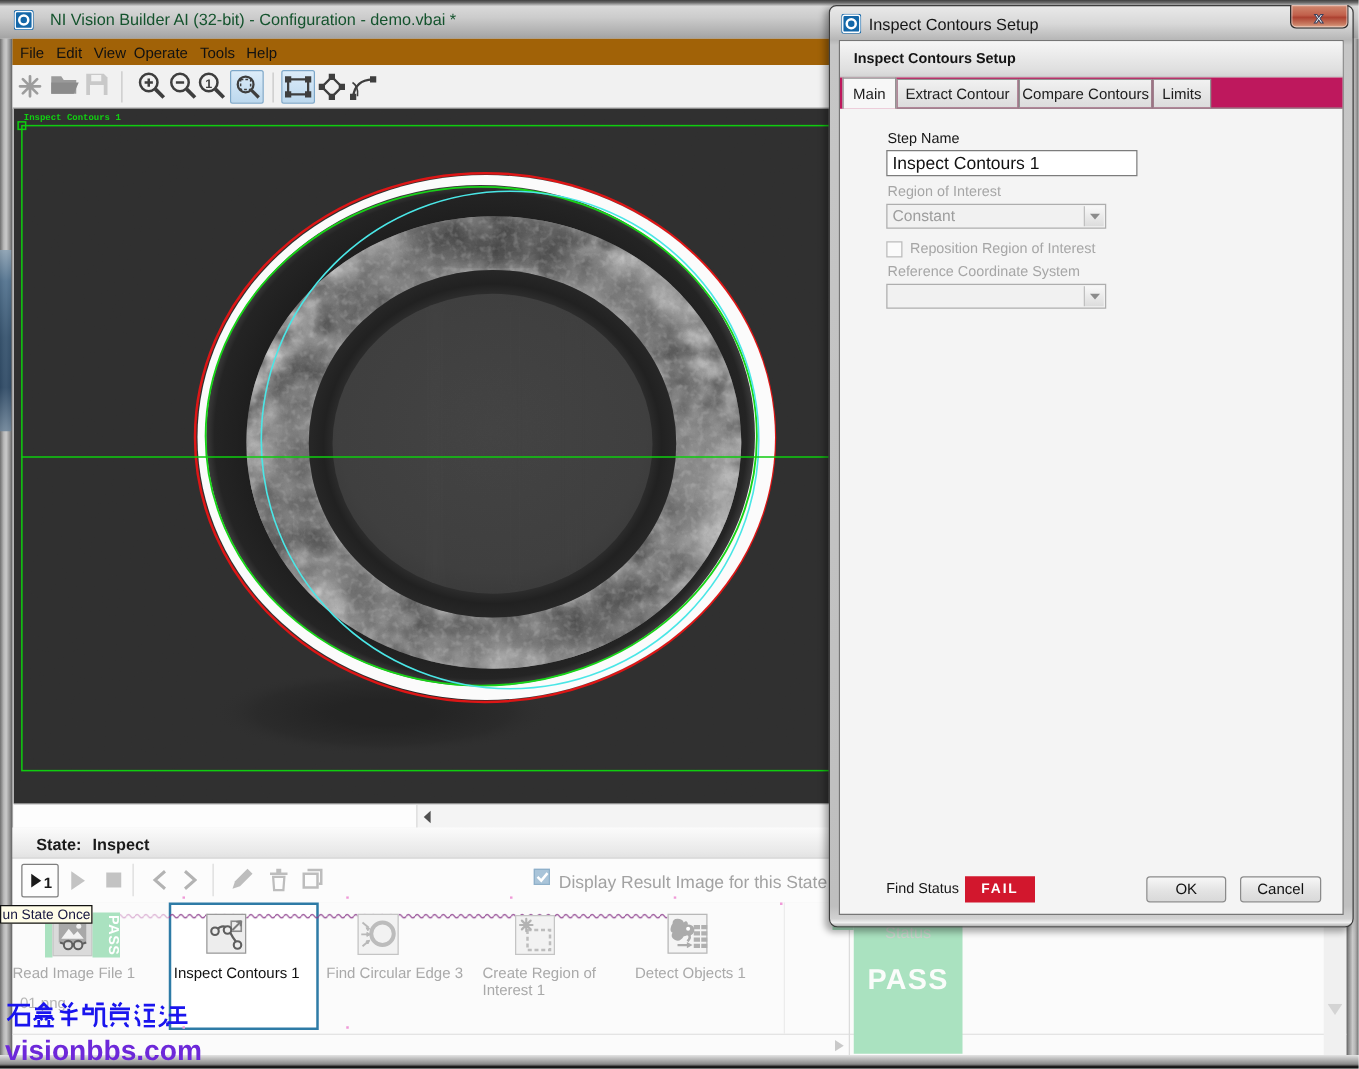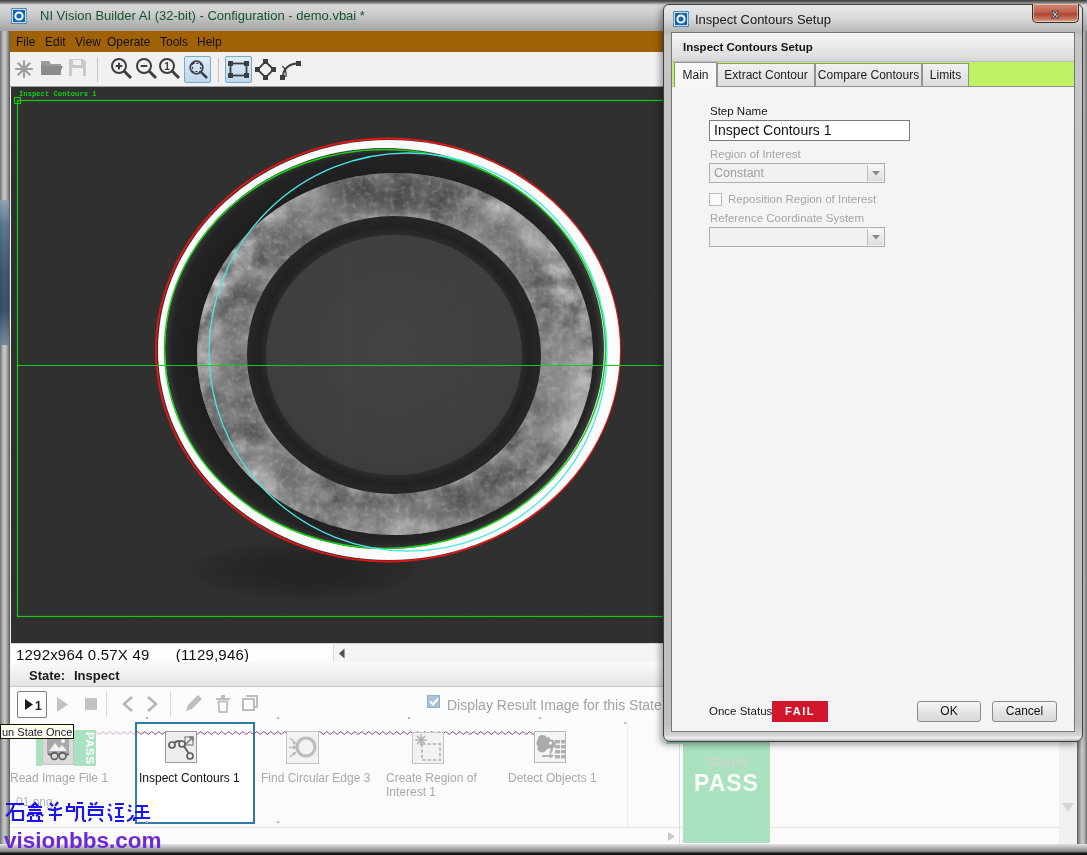--- a/index.html
+++ b/index.html
@@ -25,21 +25,21 @@
 #scrollrow{left:10px;top:827px;width:1067px;height:17px;background:#fbfbfb;border-top:1px solid #e4e4e4}
 .steplabel{position:absolute;font-size:12px;color:#a9a9a9;white-space:nowrap}
 .stepicon{position:absolute;background:#f0f0f0;border:1px solid #b4b4b4}
 #selbox{left:125px;top:0px;width:120px;height:102px;background:#fff;border:2px solid #2e7ba6}
 #passtag{left:64px;top:8px;width:22px;height:36px;background:#aae2c0}
 #passtag div{width:22px;height:36px;writing-mode:vertical-rl;text-align:center;font-size:11.5px;font-weight:bold;color:#fff;letter-spacing:.5px}
 #greensliver{left:26px;top:8px;width:6px;height:36px;background:#aae2c0}
 #dialog{left:663px;top:4px;width:420px;height:738px;background:linear-gradient(180deg,#e9e9e9 0,#d8d8d8 14px,#b6b6b6 27px,#c6c6c6 31px,#bfbfbf 720px,#d2d2d2 730px,#efefef 733px,#9a9a9a 737px);border:1px solid #3e3e3e;border-radius:6px 6px 7px 7px;box-shadow:-3px 3px 6px rgba(0,0,0,.35)}
 #dlgclient{left:7px;top:27px;width:404px;height:700px;background:#f4f4f4;border:1px solid #767676}
 #dlghead{left:0px;top:0px;width:402px;height:29px;background:linear-gradient(180deg,#f6f6f6,#dedede 85%,#d5d5d5);border-bottom:1px solid #bdbdbd;font-size:11.5px;font-weight:bold;color:#141414}
-#dlgtabs{left:0;top:29px;width:402px;height:25px;background:#bef264}
+#dlgtabs{left:0;top:29px;width:402px;height:25px;background:#be185d}
 .tab{position:absolute;top:1px;height:24px;background:linear-gradient(180deg,#f1f1f1,#dcdcdc);border:1px solid #929292;font-size:12px;color:#1c1c1c;text-align:center;white-space:nowrap;line-height:22px}
 .tab.active{background:#f7f7f7;border-bottom:none;top:0;height:25px;z-index:2;line-height:25px}
 .glabel{position:absolute;font-size:11.5px;color:#a6a6a6}
 .combo{position:absolute;width:176px;height:20px;background:#f1f1f1;border:1px solid #aeaeae}
 .combobtn{position:absolute;right:1px;top:1px;width:16px;height:16px;background:linear-gradient(180deg,#f8f8f8,#dcdcdc);border-left:1px solid #c0c0c0}
 .btn{position:absolute;width:64px;height:21px;background:linear-gradient(180deg,#f7f7f7,#e2e2e2 60%,#d9d9d9);border:1px solid #8b8b8b;border-radius:3px;font-size:12px;color:#111;text-align:center;line-height:19px}
 #failbadge{left:100px;top:668px;width:56px;height:21px;background:#d2172d;color:#fff;font-size:11px;font-weight:bold;text-align:center;line-height:21px;letter-spacing:1.5px}
 #closebtn{left:368px;top:-1px;width:47px;height:19px;background:linear-gradient(180deg,#d18a71 0,#c1604b 45%,#ad4231 55%,#c97c62 85%,#e0a98e);border:1px solid #2e2e2e;border-top:none;border-radius:0 0 5px 5px;box-shadow:inset 0 0 0 1px rgba(255,255,255,.45)}
 #rbdivider{left:679px;top:741px;width:1px;height:103px;background:#dcdcdc}
 #passpanel{left:683px;top:734px;width:87px;height:109px;background:#aae2c0}
@@ -223,21 +223,20 @@
     </g>
 <ellipse cx="374" cy="262" rx="220.5" ry="199.5" fill="none" stroke="#17d317" stroke-width="1.5"></ellipse>
 <circle cx="397" cy="265" r="199" fill="none" stroke="#49e6e6" stroke-width="1.3"></circle>
 <rect x="6.5" y="13.5" width="652" height="516" fill="none" stroke="#0ecc0e" stroke-width="1.2"></rect>
 <path d="M6 278.5H652" stroke="#0ecc0e" stroke-width="1.2"></path>
 <rect x="3.5" y="10.5" width="6" height="6" fill="none" stroke="#0ecc0e" stroke-width="1.2"></rect>
 <text x="8" y="9" font-family="Liberation Mono,monospace" font-size="7.2" font-weight="bold" fill="#10d010">Inspect Contours 1</text>
 <rect width="652" height="556" fill="#808080" opacity="0.09" filter="url(#grain)" style="mix-blend-mode:overlay"></rect>
 </svg>
 <div class="abs" id="statusrow">
-    <div class="abs" id="statustext">1292x964 0.57X 49&nbsp;&nbsp;&nbsp;&nbsp;&nbsp;&nbsp;(1129,946)</div>
 <div class="abs" id="statusscroll">
       <svg class="abs" style="left:2px;top:4px" width="12" height="11">
         <path d="M8.5 0.5L3 5.5L8.5 10.5Z" fill="#4f4f4f"></path>
       </svg>
     </div>
   </div>
 <div class="abs" id="staterow">
     <span class="abs" style="left:19px;top:6px">State:</span>
     <span class="abs" style="left:64px;top:6px">Inspect</span>
   </div>
@@ -374,21 +373,21 @@
 </div>
 <div class="abs" id="scrollrow">
     <svg class="abs" style="left:656px;top:4px" width="10" height="10">
       <path d="M2 0l7 4.5L2 9Z" fill="#c9c9c9"></path>
     </svg>
   </div>
 <div class="abs" id="rbdivider"></div>
 <div class="abs" style="left:627px;top:722px;width:1px;height:105px;background:#ececec"></div>
 <div class="abs" style="left:666px;top:731px;width:17px;height:13px;background:#aae2c0"></div>
 <div class="abs" id="passpanel">
-    <div style="position:absolute;left:0;top:20px;width:87px;text-align:center;font-size:13px;font-weight:bold;color:#cfd4cf">Status</div>
+    <div style="position:absolute;left:0;top:4px;width:87px;text-align:center;font-size:13px;font-weight:normal;color:#cfd4cf">Status</div>
     <div style="position:absolute;left:0;top:36px;width:87px;text-align:center;font-size:23px;font-weight:bold;color:#fafcfa;letter-spacing:1px">PASS</div>
   </div>
 <div class="abs" id="rightcol">
     <svg class="abs" style="left:3px;top:62px" width="12" height="9">
       <path d="M0 0h12L6 9Z" fill="#d4d4d4"></path>
     </svg>
   </div>
 <div class="abs" id="dialog">
 <svg class="abs" style="left:9px;top:6px" width="16" height="16">
       <rect x="0" y="0" width="16" height="16" rx="2" fill="#1467a8"></rect>
@@ -420,21 +419,21 @@
           </svg></div>
       </div>
 <div class="abs" style="left:37px;top:160px;width:13px;height:13px;background:#fbfbfb;border:1px solid #bababa"></div>
 <div class="glabel" style="left:56px;top:160px">Reposition Region of Interest</div>
 <div class="glabel" style="left:38px;top:179px">Reference Coordinate System</div>
 <div class="combo" style="left:37px;top:194px">
         <div class="combobtn"><svg width="15" height="15">
             <path d="M4 6h8l-4 4.5Z" fill="#8a8a8a"></path>
           </svg></div>
       </div>
-<div class="abs" style="left:37px;top:672px;font-size:11.5px;color:#161616">Once Status</div>
+<div class="abs" style="left:37px;top:672px;font-size:11.5px;color:#161616">Find Status</div>
 <div class="abs" id="failbadge">FAIL</div>
 <div class="btn" style="left:245px;top:668px">OK</div>
 <div class="btn" style="left:320px;top:668px;width:65px">Cancel</div>
 </div>
 </div>
 <div class="abs" id="tooltip">
     <span style="position:absolute;left:1px;top:1px">un State Once</span>
   </div>
 <svg class="abs" style="left:5px;top:801px;z-index:25" width="150" height="21" viewBox="0 0 150 21">
 <g stroke="#1a15ee" stroke-width="2.2" fill="none">

